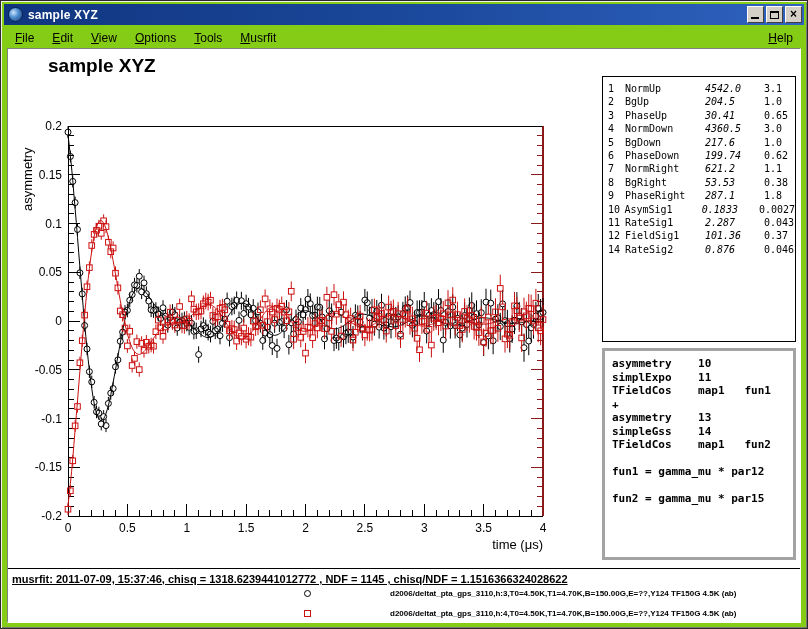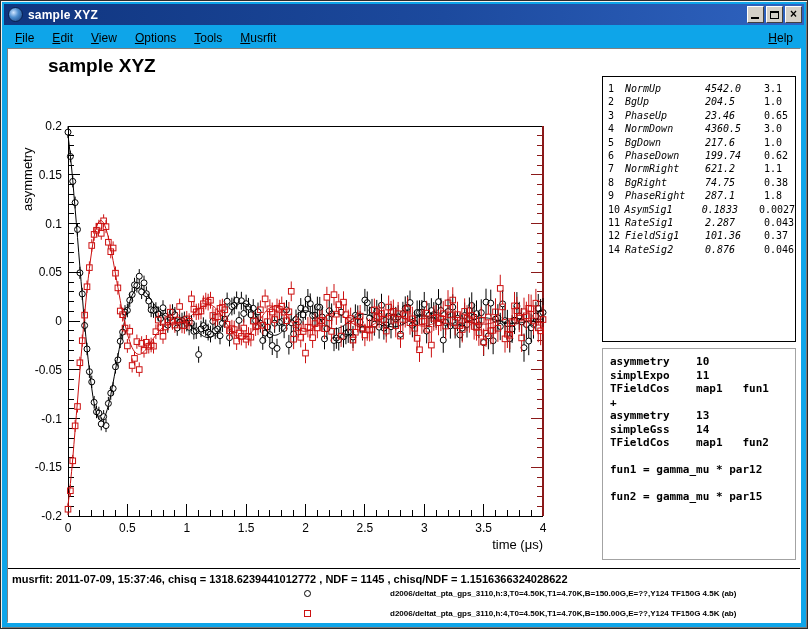--- a/index.html
+++ b/index.html
@@ -1,19 +1,19 @@
 <!DOCTYPE html>
 <html><head>
 <meta charset="utf-8">
 <style>
   html,body{margin:0;padding:0;background:#555;}
   *{box-sizing:border-box;}
   .window{
     position:relative;width:808px;height:629px;margin:0 auto;
-    background:#0ea5e9;border:1px solid #2a2a2a;
+    background:#84cc16;border:1px solid #2a2a2a;
     box-shadow:inset 1px 1px 0 #f4f2ee, inset -1px -1px 0 #7a7a7a;
     font-family:"Liberation Sans",sans-serif;overflow:hidden;
   }
   .titlebar{
     position:absolute;left:3px;top:3px;right:3px;height:21px;
     background:linear-gradient(90deg,#10357f 0%,#1c4a9e 55%,#2f63c0 100%);
     display:flex;align-items:center;padding:0 2px;
   }
   .app-icon{
     width:15px;height:15px;border-radius:50%;margin:0 5px 0 2px;
@@ -46,32 +46,32 @@
   }
   #plot-svg{position:absolute;left:0;top:0;}
   .tick-label{font:12px "Liberation Sans",sans-serif;fill:#000;}
   .axis-title{font:13px "Liberation Sans",sans-serif;fill:#000;}
   .param-box{
     position:absolute;left:594px;top:27px;width:194px;height:266px;
     border:1px solid #000;background:#fff;padding:5px 0 0 5px;overflow:hidden;
   }
   .param-row{display:flex;font:10px/13.4px "DejaVu Sans Mono",monospace;white-space:pre;}
   .p-idx{width:17px;}
-  .p-name{width:80px;font-style:italic;}
+  .p-name{width:80px;}
   .p-val{width:59px;font-style:italic;}
   .p-err{flex:1;}
   .theory-box{
     position:absolute;left:594px;top:299px;width:194px;height:212px;
-    border:1px solid #a3a3a3;background:#fff;margin:0;padding:6px 0 0 7px;
+    border:3px solid #a3a3a3;background:#fff;margin:0;padding:6px 0 0 7px;
     font:bold 11px/13.5px "DejaVu Sans Mono",monospace;overflow:hidden;
   }
   .divider{position:absolute;left:0;right:0;top:519px;height:1px;background:#000;}
   .stats{
     position:absolute;left:4px;top:524px;right:16px;
-    font:bold 11px "Liberation Sans",sans-serif;color:#000;white-space:nowrap;overflow:hidden;
+    font:bold 11px "Liberation Sans",sans-serif;color:#000;white-space:nowrap;overflow:hidden;text-decoration:underline;
   }
   .legend{position:absolute;left:0;top:538px;right:0;height:36px;}
   .legend-row{position:absolute;left:0;right:0;height:16px;}
   .legend-marker{position:absolute;left:296px;top:3px;width:7px;height:7px;border:1px solid #000;background:#fff;}
   .legend-marker.circle{border-radius:50%;}
   .legend-label{
     position:absolute;left:382px;top:2px;
     font:bold 8px "Liberation Sans",sans-serif;color:#000;white-space:nowrap;
   }
 </style>
@@ -1476,26 +1476,26 @@
           <line x1="532.625" y1="284.6204184989348" x2="532.625" y2="296.20751849893475" stroke="#cc1111" stroke-width="1"></line>
           <rect x="529.825" y="279.02041849893476" width="5.6" height="5.6" fill="none" stroke="#cc1111" stroke-width="1"></rect>
           <line x1="535" y1="256.13152872342636" x2="535" y2="267.76152872342635" stroke="#cc1111" stroke-width="1"></line>
           <line x1="535" y1="273.3615287234264" x2="535" y2="284.99152872342637" stroke="#cc1111" stroke-width="1"></line>
           <rect x="532.2" y="267.76152872342635" width="5.6" height="5.6" fill="none" stroke="#cc1111" stroke-width="1"></rect>
         </g>
       </svg>
     <div class="param-box" id="param-box">
         <div class="param-row"><span class="p-idx">1</span><span class="p-name">NormUp</span><span class="p-val">4542.0</span><span class="p-err">3.1</span></div>
         <div class="param-row"><span class="p-idx">2</span><span class="p-name">BgUp</span><span class="p-val">204.5</span><span class="p-err">1.0</span></div>
-        <div class="param-row"><span class="p-idx">3</span><span class="p-name">PhaseUp</span><span class="p-val">23.46</span><span class="p-err">0.65</span></div>
+        <div class="param-row"><span class="p-idx">3</span><span class="p-name">PhaseUp</span><span class="p-val">30.41</span><span class="p-err">0.65</span></div>
         <div class="param-row"><span class="p-idx">4</span><span class="p-name">NormDown</span><span class="p-val">4360.5</span><span class="p-err">3.0</span></div>
         <div class="param-row"><span class="p-idx">5</span><span class="p-name">BgDown</span><span class="p-val">217.6</span><span class="p-err">1.0</span></div>
         <div class="param-row"><span class="p-idx">6</span><span class="p-name">PhaseDown</span><span class="p-val">199.74</span><span class="p-err">0.62</span></div>
         <div class="param-row"><span class="p-idx">7</span><span class="p-name">NormRight</span><span class="p-val">621.2</span><span class="p-err">1.1</span></div>
-        <div class="param-row"><span class="p-idx">8</span><span class="p-name">BgRight</span><span class="p-val">74.75</span><span class="p-err">0.38</span></div>
+        <div class="param-row"><span class="p-idx">8</span><span class="p-name">BgRight</span><span class="p-val">53.53</span><span class="p-err">0.38</span></div>
         <div class="param-row"><span class="p-idx">9</span><span class="p-name">PhaseRight</span><span class="p-val">287.1</span><span class="p-err">1.8</span></div>
         <div class="param-row"><span class="p-idx">10</span><span class="p-name">AsymSig1</span><span class="p-val">0.1833</span><span class="p-err">0.0027</span></div>
         <div class="param-row"><span class="p-idx">11</span><span class="p-name">RateSig1</span><span class="p-val">2.287</span><span class="p-err">0.043</span></div>
         <div class="param-row"><span class="p-idx">12</span><span class="p-name">FieldSig1</span><span class="p-val">101.36</span><span class="p-err">0.37</span></div>
         <div class="param-row"><span class="p-idx">14</span><span class="p-name">RateSig2</span><span class="p-val">0.876</span><span class="p-err">0.046</span></div>
       </div>
     <pre class="theory-box" id="theory-box">asymmetry    10
 simplExpo    11
 TFieldCos    map1   fun1
 +

